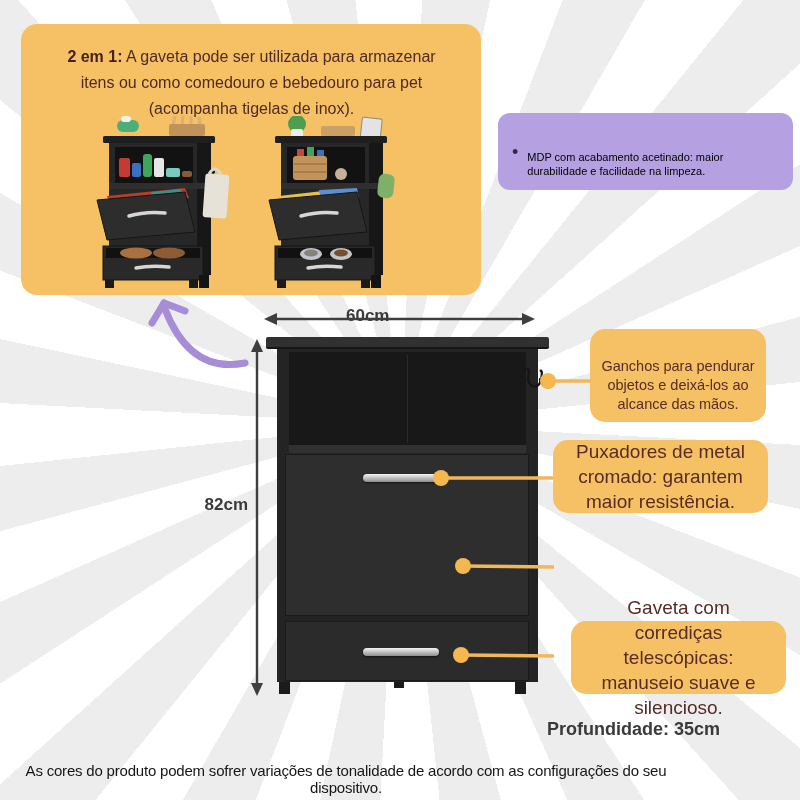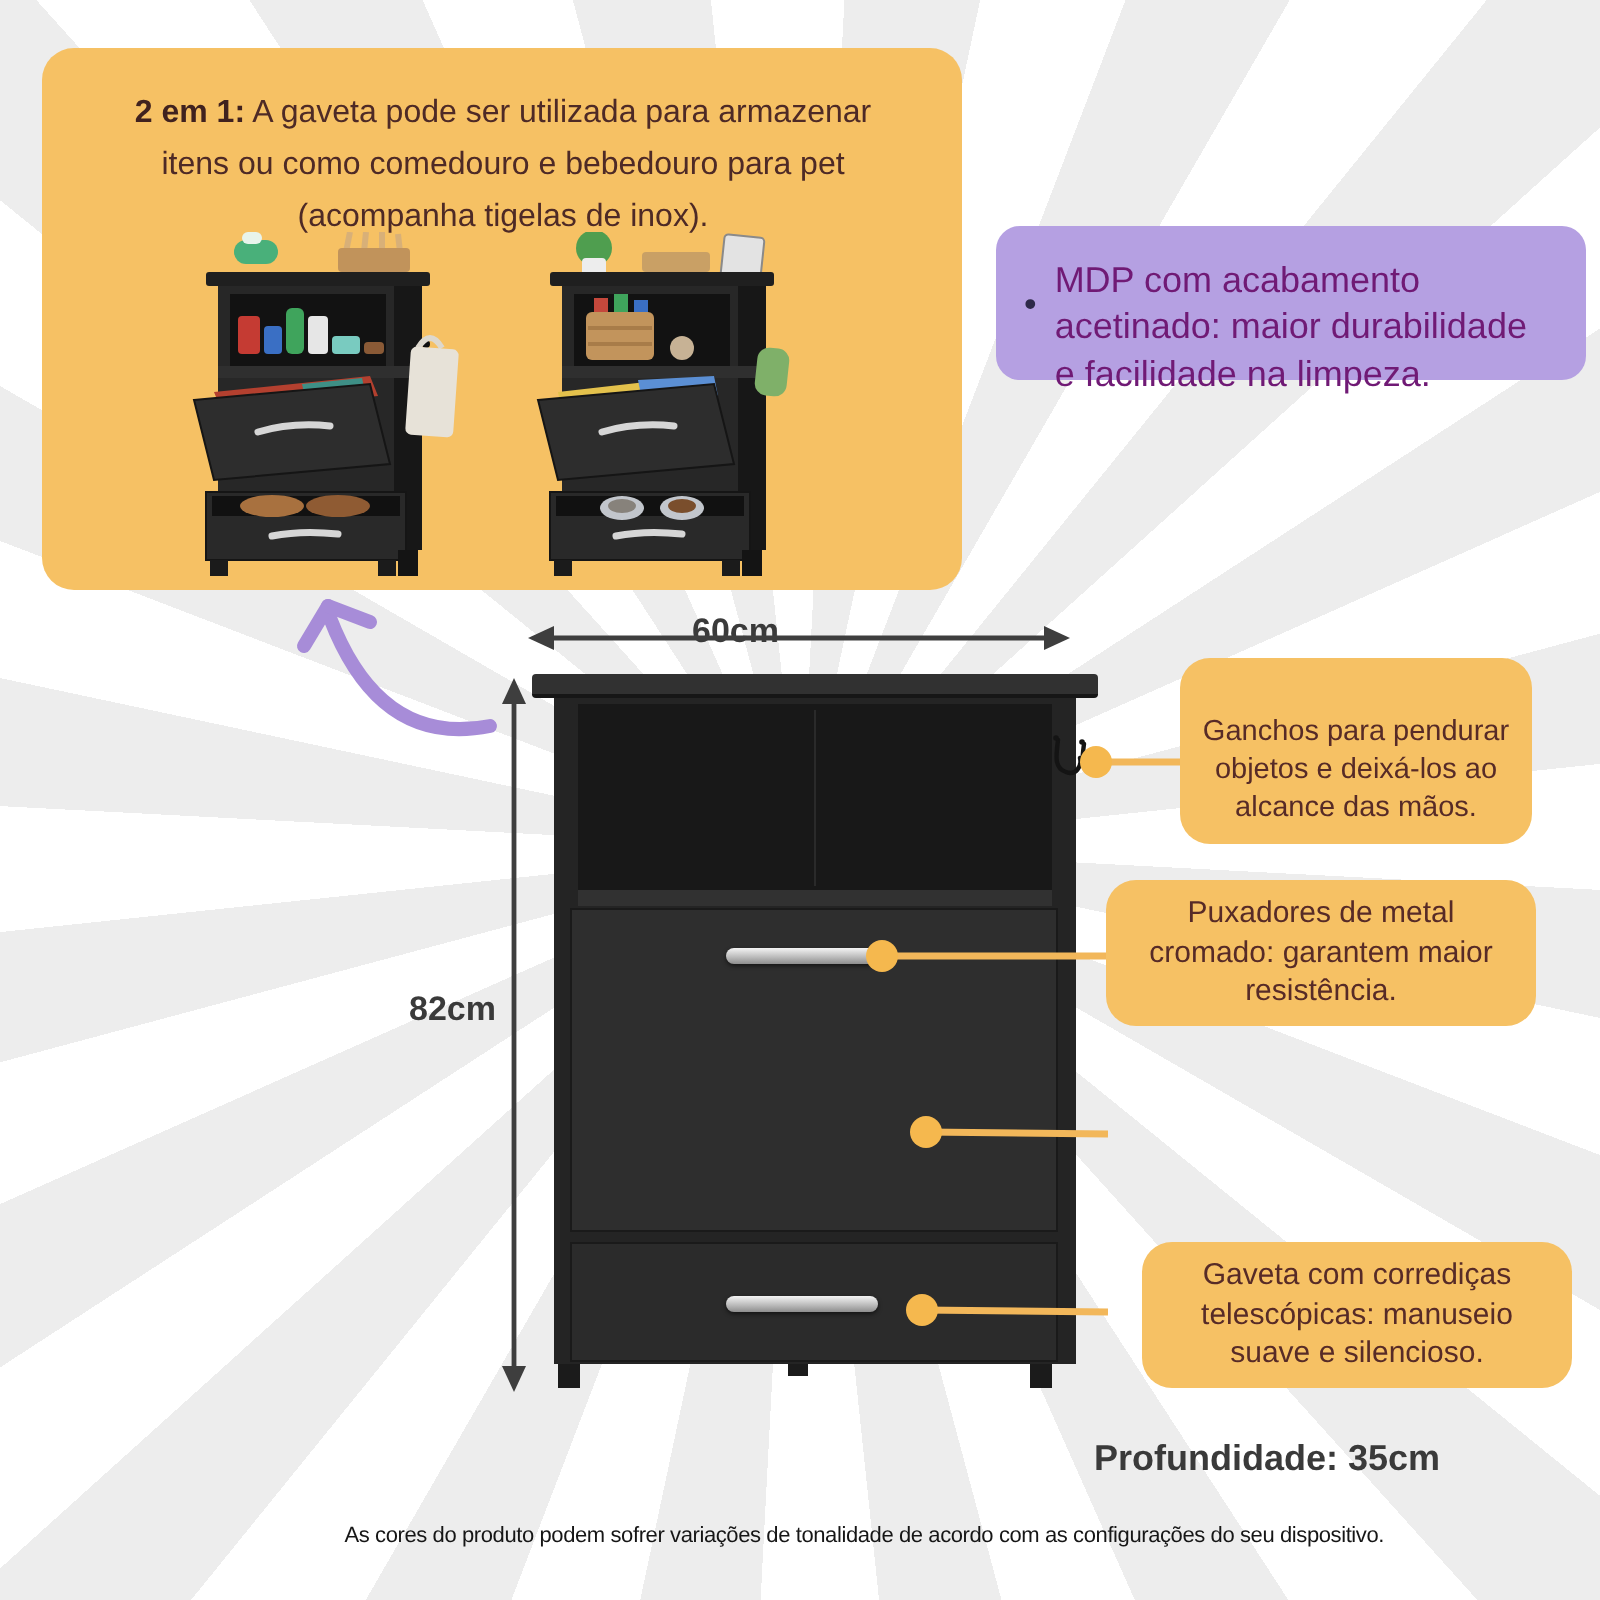--- a/index.html
+++ b/index.html
@@ -21,21 +21,21 @@
   .hero-photo{position:absolute;}
   .hero-photo.left{left:70px;top:92px;}
   .hero-photo.right{left:242px;top:92px;}
   
   .purple-note{
     position:absolute;left:498px;top:113px;width:295px;height:77px;
     background:#B5A0E2;border-radius:12px;display:flex;align-items:center;
     box-sizing:border-box;padding:10px 16px 10px 14px;
   }
   .purple-note .bullet{font-size:18px;color:#2E2A49;margin-right:9px;line-height:1;}
-  .purple-note .note-text{font-size:18px;line-height:1.3;color:#701a75;margin-top:25px;}
+  .purple-note .note-text{font-size:11px;line-height:1.3;color:#000000;margin-top:25px;}
   
   .dim-label{position:absolute;font-weight:bold;font-size:17px;color:#3A3A3A;}
   .dim-w{left:346px;top:306px;width:104px;text-align:left;}
   .dim-h{left:190px;top:495px;width:58px;text-align:right;}
   .depth-label{
     position:absolute;left:120px;top:719px;width:600px;text-align:right;
     font-weight:bold;font-size:18px;color:#3A3A3A;
   }
   
   .cab{position:absolute;}
@@ -54,32 +54,32 @@
   .handle.door{left:363px;top:474px;}
   .handle.drawer{left:363px;top:648px;}
   .foot{position:absolute;background:#1B1B1B;}
   .foot.l{left:279px;top:682px;width:11px;height:12px;}
   .foot.r{left:515px;top:682px;width:11px;height:12px;}
   .foot.m{left:394px;top:682px;width:10px;height:6px;}
   
   .callout{
     position:absolute;background:#F6C164;border-radius:15px;
     display:flex;align-items:center;justify-content:center;box-sizing:border-box;
-    text-align:center;color:#572B27;font-size:15px;line-height:1.32;padding:8px 10px;
+    text-align:center;color:#572B27;font-size:19px;line-height:1.32;padding:8px 10px;
   }
   .callout.c1{left:590px;top:329px;width:176px;height:93px;font-size:14.5px;align-items:flex-end;}
   .callout.c2{left:553px;top:440px;width:215px;height:73px;}
   .callout.c3{left:551px;top:533px;width:217px;height:72px;}
   .callout.c4{left:551px;top:621px;width:215px;height:73px;margin-left:20px;}
   
   .overlay{position:absolute;left:0;top:0;width:800px;height:800px;pointer-events:none;}
   
   .disclaimer{
-    position:absolute;left:0;top:762px;width:692px;text-align:right;
-    font-size:11px;letter-spacing:-0.2px;color:#161616;
+    position:absolute;left:0;top:762px;width:692px;text-align:center;
+    font-size:15px;letter-spacing:-0.2px;color:#161616;
   }
 </style>
 </head>
 <body>
 
 <div class="canvas">
 
   <div class="hero">
     <p class="hero-title"><b>2 em 1:</b>
       <span>A gaveta pode ser utilizada para armazenar itens ou como comedouro e bebedouro para pet (acompanha tigelas de inox).</span></p>

